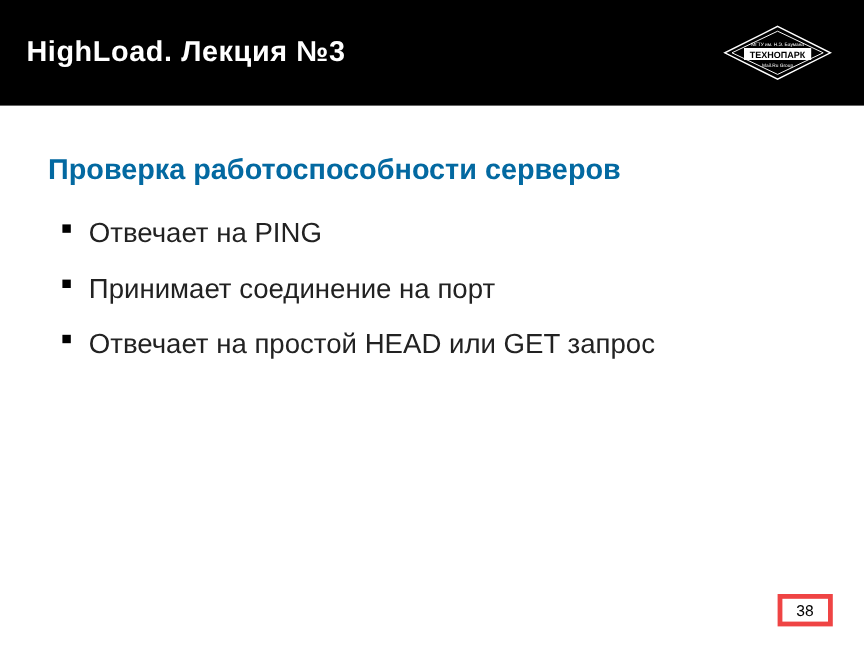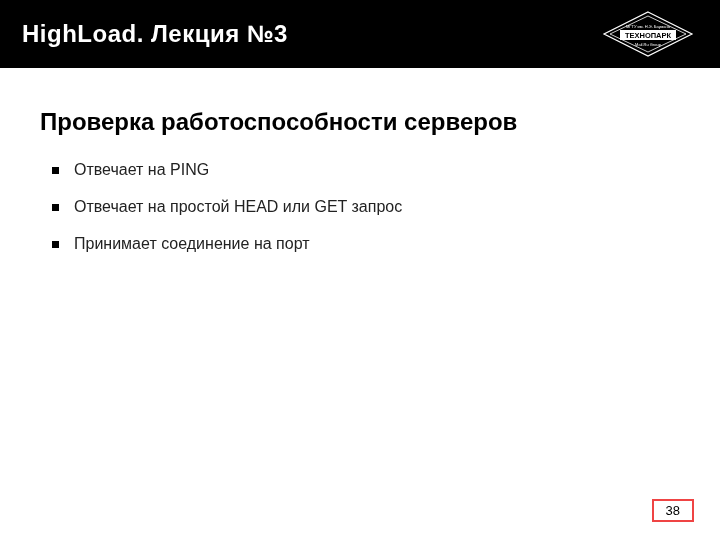--- a/index.html
+++ b/index.html
@@ -1,20 +1,20 @@
 <!DOCTYPE html>
 <html><head>
 <meta charset="utf-8">
 <style>
   * { box-sizing: border-box; margin: 0; padding: 0; }
   html, body { width: 720px; height: 540px; font-family: Arial, Helvetica, sans-serif; background: #fff; overflow: hidden; }
   .header {
     background: #000;
     color: #fff;
-    height: 68px;
+    height: 88px;
     display: flex;
     align-items: center;
     justify-content: space-between;
     padding: 0 22px 0 22px;
   }
   .title {
     font-size: 24px;
     font-weight: bold;
     letter-spacing: 0.5px;
   }
@@ -24,49 +24,49 @@
     display: flex;
     justify-content: center;
   }
   .content {
     padding: 40px 30px 0 40px;
     color: #333;
   }
   .heading {
     font-size: 24px;
     font-weight: bold;
-    color: #000000;
+    color: #0369a1;
     margin-bottom: 24px;
   }
   .bullets {
     list-style: none;
     padding-left: 12px;
   }
   .bullets li {
     position: relative;
     padding-left: 22px;
-    font-size: 16px;
+    font-size: 23px;
     color: #222;
     margin-bottom: 16px;
     line-height: 1.3;
   }
   .bullets li::before {
     content: "";
     position: absolute;
     left: 0;
     top: 7px;
     width: 7px;
     height: 7px;
     background: #000;
   }
   .page-num {
     position: absolute;
     bottom: 18px;
     right: 26px;
-    border: 2px solid #ef4444;
+    border: 4px solid #ef4444;
     padding: 2px 12px;
     font-size: 13px;
     color: #000;
     background: #fff;
   }
 </style>
 </head>
 <body>
 
 <div class="header">
@@ -80,18 +80,18 @@
       <text x="50" y="30" text-anchor="middle" fill="#000" font-size="7.5" font-weight="bold" font-family="Arial">ТЕХНОПАРК</text>
       <text x="50" y="38" text-anchor="middle" fill="#fff" font-size="4" font-family="Arial">Mail.Ru Group</text>
     </svg>
   </div>
 </div>
 
 <div class="content">
   <div class="heading">Проверка работоспособности серверов</div>
   <ul class="bullets">
     <li>Отвечает на PING</li>
+    <li>Принимает соединение на порт</li>
     <li>Отвечает на простой HEAD или GET запрос</li>
-    <li>Принимает соединение на порт</li>
   </ul>
 </div>
 
 <div class="page-num">38</div>
 
 </body></html>

